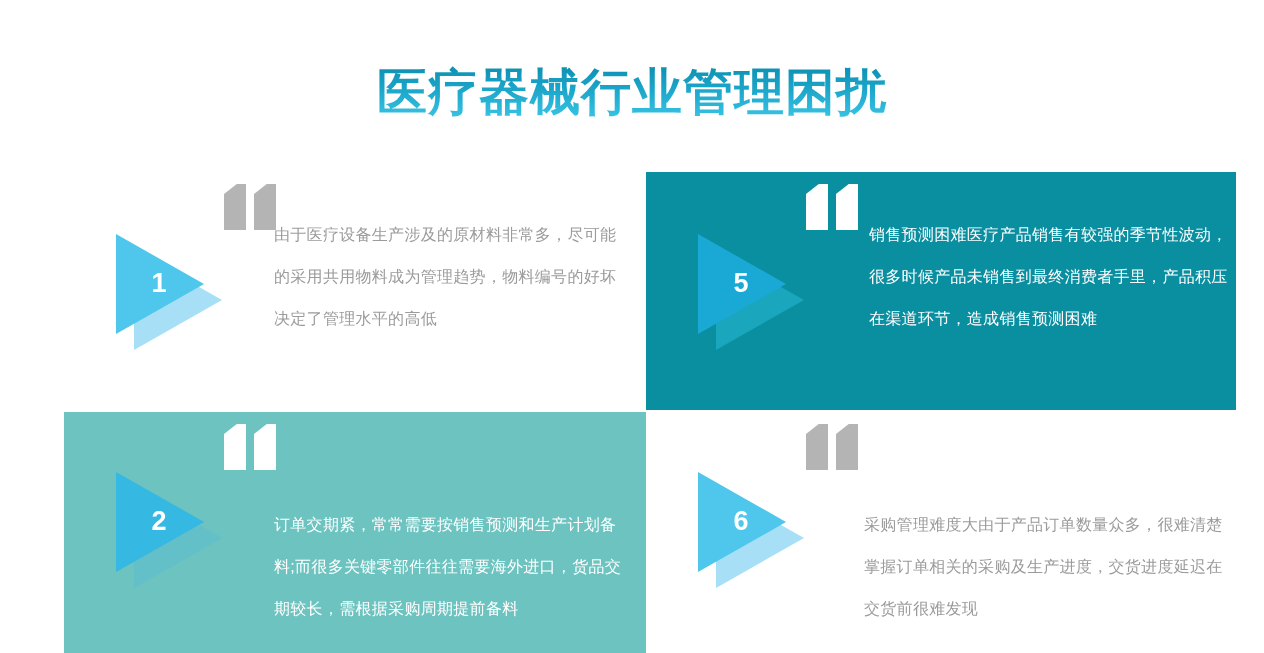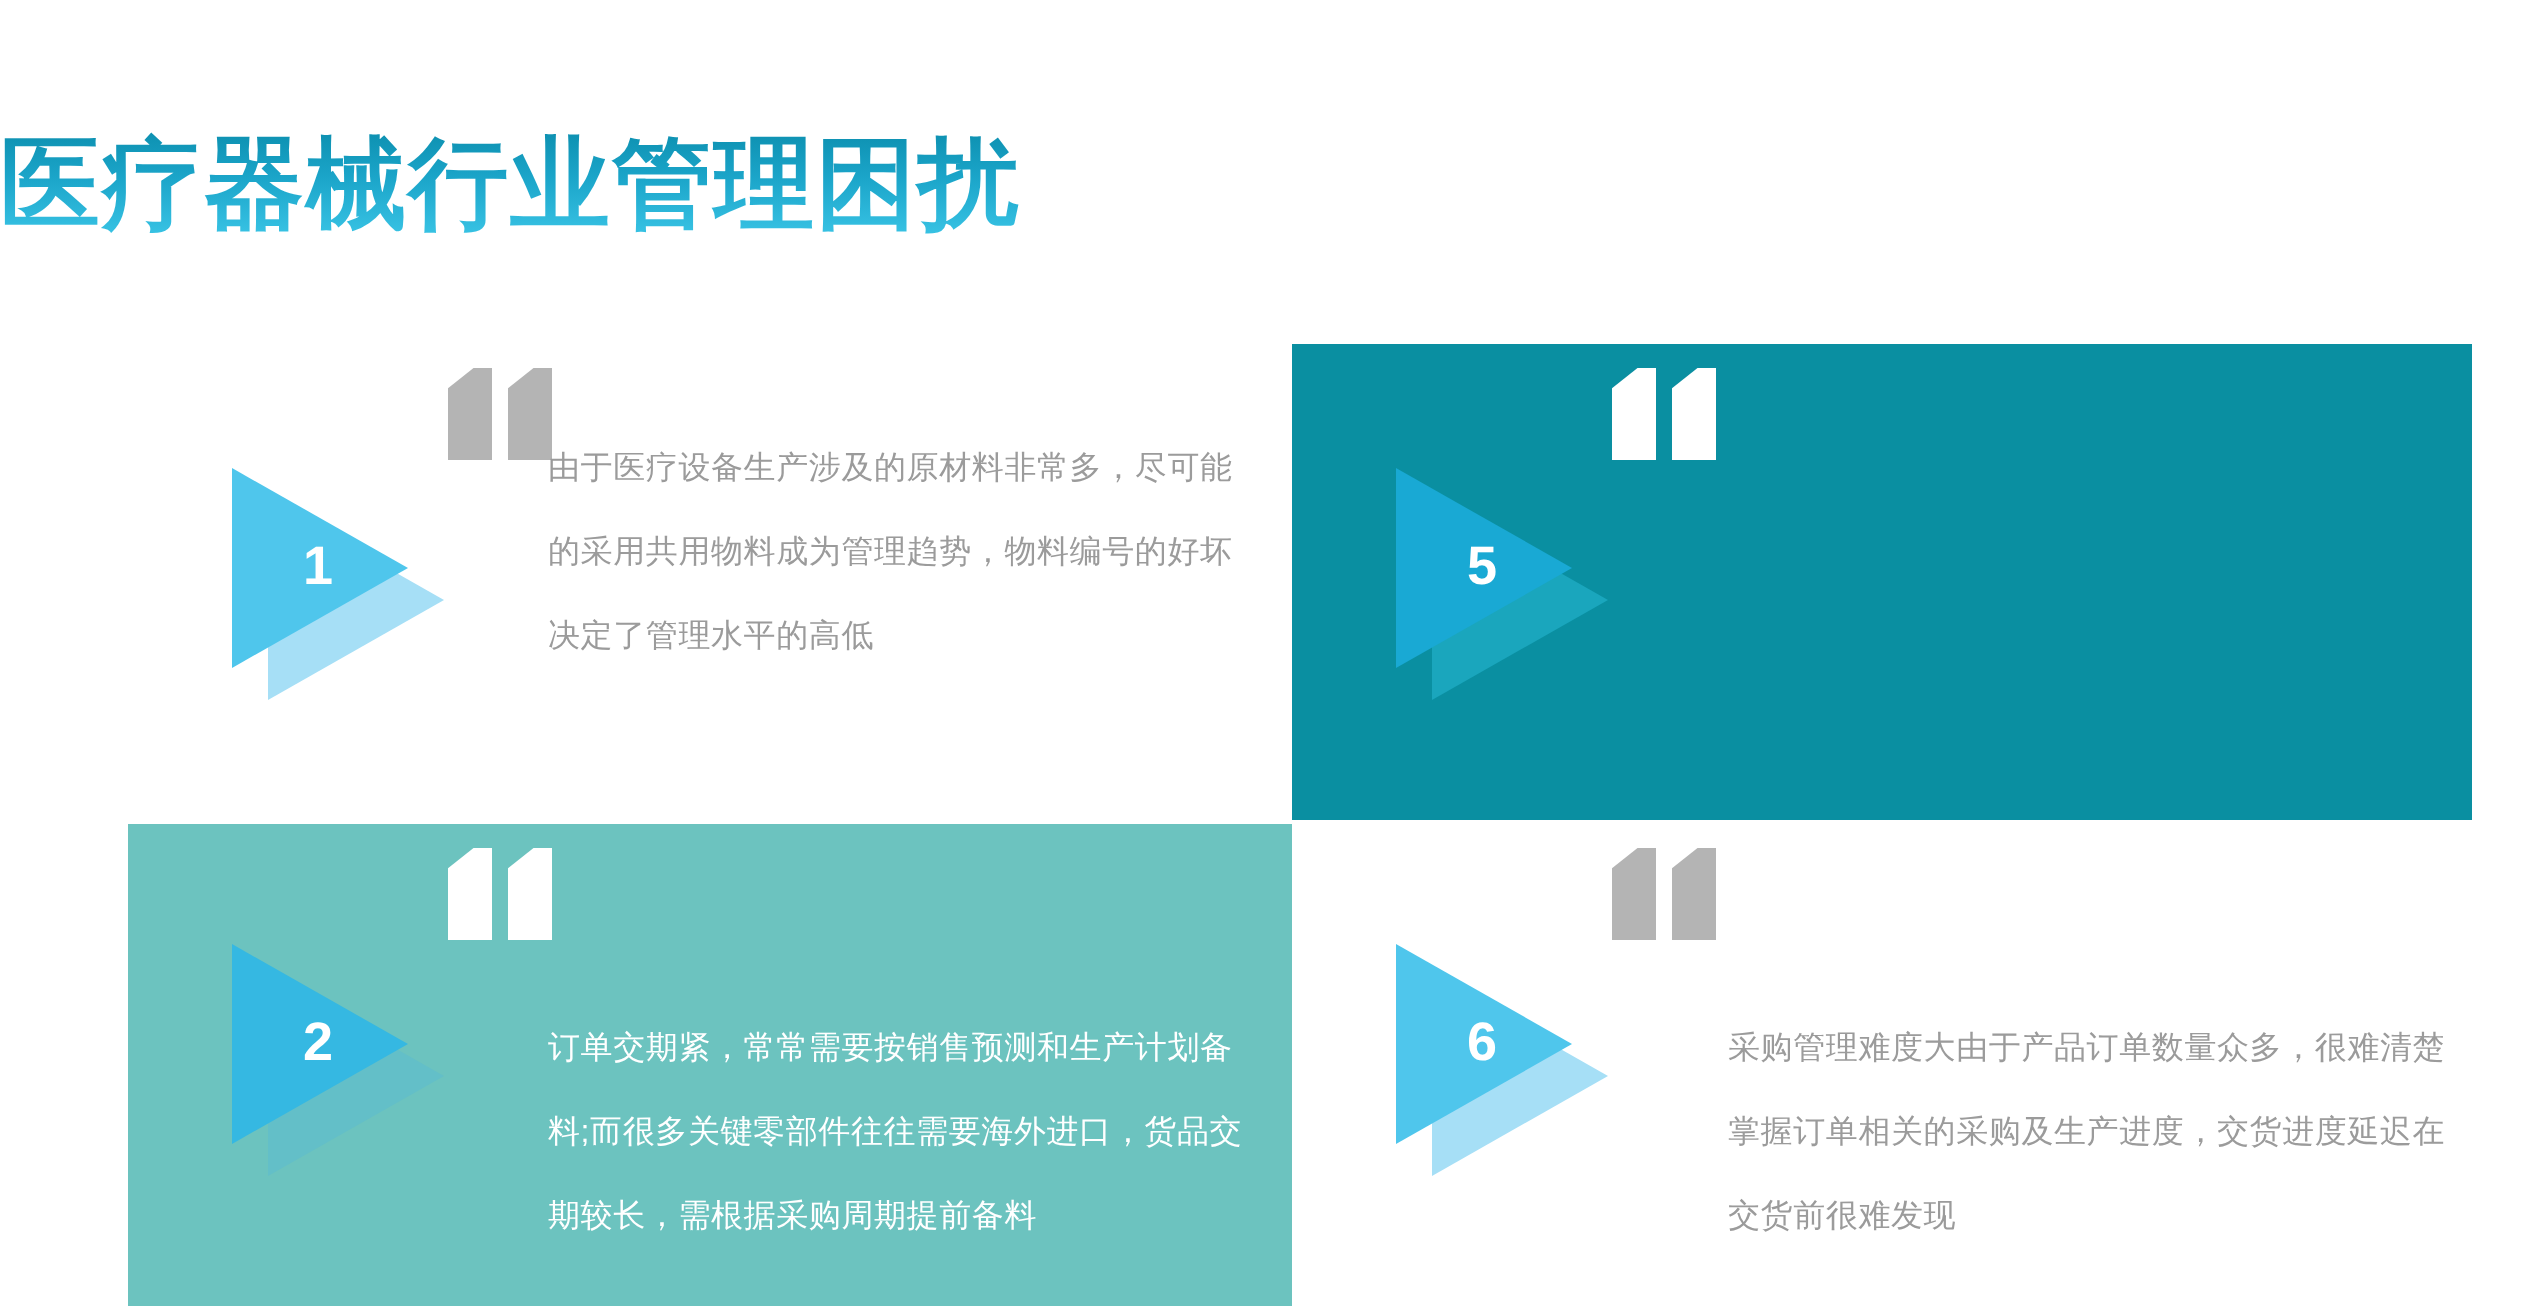--- a/index.html
+++ b/index.html
@@ -10,20 +10,21 @@
     font-family:"Liberation Sans","DejaVu Sans",sans-serif;
     overflow:hidden;
     position:relative;
   }
 
   
   .page-title{
     position:absolute;
     left:0; top:26px;
     width:100%;
+    text-align:center;
     font-size:50px;
     font-weight:bold;
     letter-spacing:1px;
     line-height:64px;
     background-image:linear-gradient(180deg,#0a8bab 0%,#1ba5c9 45%,#3ec9ea 100%);
     -webkit-background-clip:text;
     background-clip:text;
     color:transparent;
     -webkit-text-fill-color:transparent;
     white-space:nowrap;
@@ -141,20 +142,21 @@
   <div class="card card-5">
     <div class="badge">
       <span class="tri tri-back"></span>
       <span class="tri tri-front"></span>
       <span class="badge-num">5</span>
     </div>
     <div class="quote">
       <span class="q-a"></span>
         <span class="q-b"></span>
     </div>
+    <p class="card-text">销售预测困难医疗产品销售有较强的季节性波动，很多时候产品未销售到最终消费者手里，产品积压在渠道环节，造成销售预测困难</p>
   </div>
 
   <div class="card card-2">
     <div class="badge">
       <span class="tri tri-back"></span>
       <span class="tri tri-front"></span>
       <span class="badge-num">2</span>
     </div>
     <div class="quote">
       <span class="q-a"></span>

